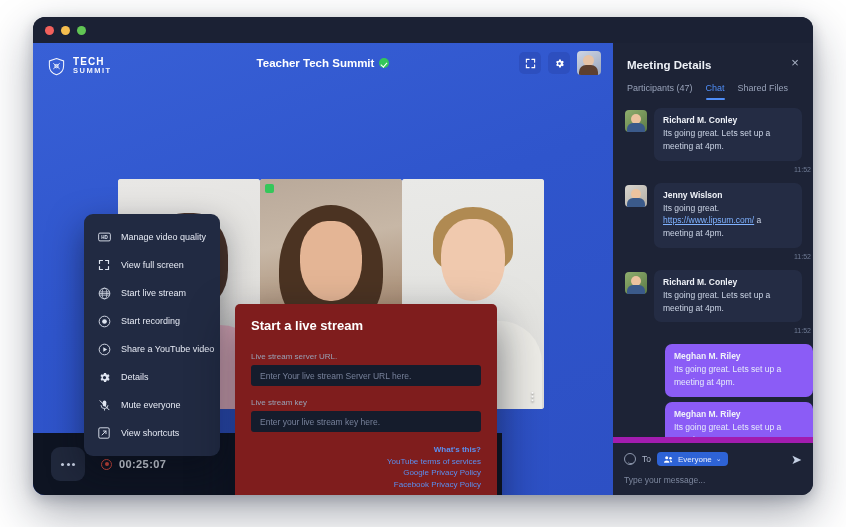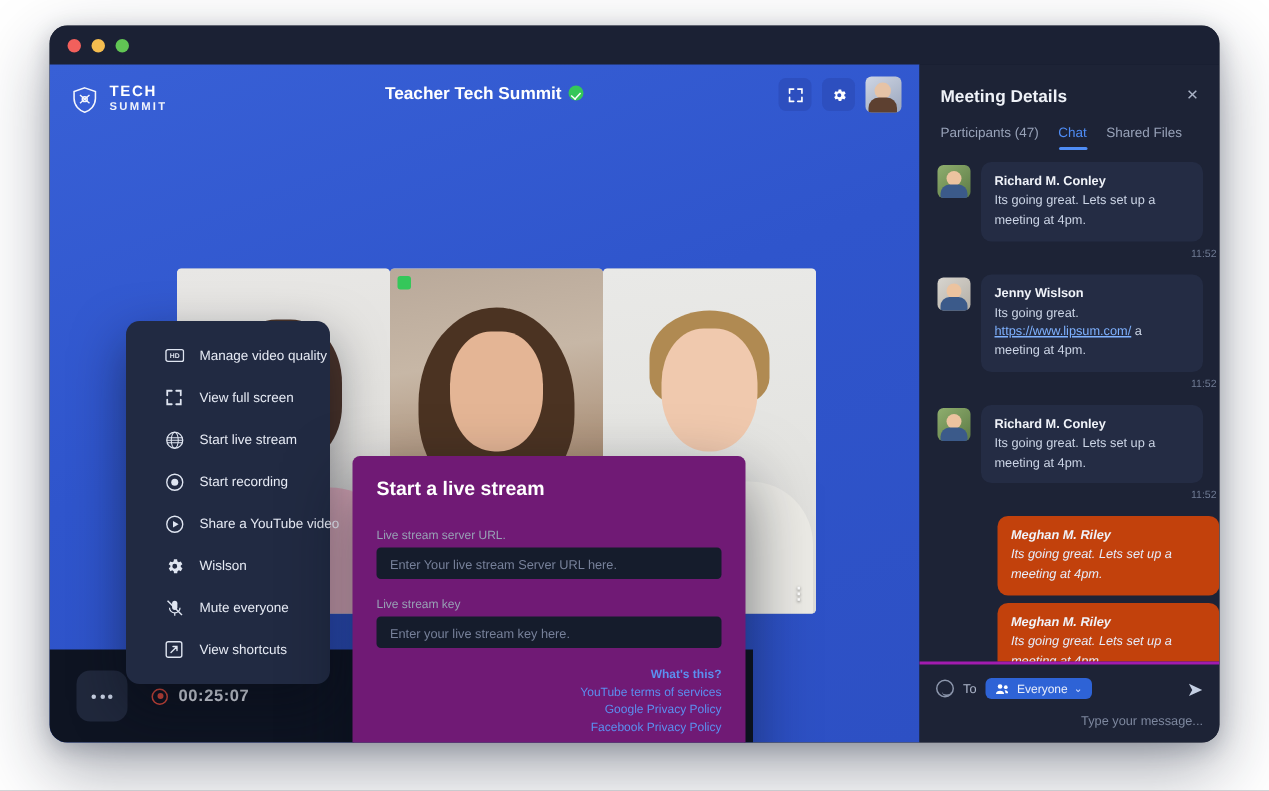--- a/index.html
+++ b/index.html
@@ -179,62 +179,62 @@
     content:""; position:absolute; left:6px; top:4px; width:10px;height:10px;
     border-radius:50%; background:#ecc39f;
   }
   .msg-av::after{
     content:""; position:absolute; left:2px; top:13px; width:18px;height:11px;
     border-radius:6px 6px 0 0; background:#3b5a8a;
   }
   .bubble {
     background:#242c44; border-radius:7px; padding:7px 9px 8px 9px; max-width:148px;
   }
-  .msg.me .bubble { background:#c2410c;font-style:italic; }
+  .msg.me .bubble { background:#8b5cf6; }
   .bub-name { color:#f0f3f9; font-size:8.5px; font-weight:700; margin-bottom:2px; }
   .bub-text { color:#ccd5e6; font-size:8.5px; line-height:1.5; }
   .msg.me .bub-text { color:#e6edfb; }
   .bub-link { color:#7fb2ff; text-decoration:underline; }
   .msg-time {
     text-align:right; color:#6f7b94; font-size:7px; margin:0 2px 10px 0;
   }
 
-  .chat-input { border-top:2px solid #a21caf; padding:9px 11px 10px 11px; position:relative;text-align:right; }
+  .chat-input { border-top:6px solid #a21caf; padding:9px 11px 10px 11px; position:relative; }
   .ci-row { display:flex; align-items:center; gap:6px; }
   .ci-emoji { width:12px; height:12px; border-radius:50%; border:1.2px solid #8d97ad; position:relative; }
   .ci-emoji::after{
     content:""; position:absolute; left:2.5px; top:6px; width:6px; height:3px;
     border-bottom:1.2px solid #8d97ad; border-radius:0 0 4px 4px;
   }
   .ci-to { color:#aeb7cb; font-size:8.5px; }
   .ci-chip {
     display:flex; align-items:center; gap:4px; background:#2e63d6;
     border-radius:4px; padding:2.5px 6px;
   }
   .ci-chip .ppl { width:11px;height:9px; }
   .ci-chip-label { color:#e9eefb; font-size:8px; }
   .ci-caret { color:#cfdcff; font-size:7px; }
   .ci-send { margin-left:auto; color:#c5d0e4; font-size:13px; line-height:1; }
   .ci-placeholder { color:#7d879e; font-size:8.5px; margin-top:9px; }
 
   
   .ctxmenu {
     position:absolute; left:51px; top:197px; width:136px;
-    background:#212a42; border-radius:9px; padding:9px 12px;
+    background:#212a42; border-radius:9px; padding:9px 0;
     box-shadow:0 14px 34px rgba(8,12,24,.5);
     z-index: 30;
   }
   .ctx-item { display:flex; align-items:center; gap:10px; padding:7px 13px; }
   .ctx-ico { width:14px; height:14px; flex:none; display:flex; align-items:center; justify-content:center; }
   .ctx-label { color:#e6eaf4; font-size:9px; white-space:nowrap; }
 
   
   .modal {
     position:absolute; left:202px; top:287px; width:262px;
-    background:#701a75; border-radius:5px; z-index:40;
+    background:#7f1d1d; border-radius:5px; z-index:40;
     box-shadow:0 18px 44px rgba(8,12,24,.55);
     overflow:hidden;
   }
   .modal-head { padding:14px 16px 6px 16px; }
   .modal-title { color:#ffffff; font-size:13px; font-weight:700; }
   .modal-body { padding:10px 16px 4px 16px; }
   .fld-label { color:#98a1b5; font-size:8px; margin:3px 0 4px 0; }
   .fld {
     background:#151c2c; border-radius:3px; height:21px;
     display:flex; align-items:center; padding:0 9px;
@@ -478,21 +478,21 @@
             </svg>
         </span>
         <span class="ctx-label">Share a YouTube video</span>
       </div>
       <div class="ctx-item">
         <span class="ctx-ico">
           <svg width="13" height="13" viewBox="0 0 24 24">
               <path fill="#dfe5f1" d="M19.4 13a7.6 7.6 0 000-2l2-1.6-2-3.4-2.4 1a7.5 7.5 0 00-1.7-1l-.4-2.5h-3.9l-.4 2.5a7.5 7.5 0 00-1.7 1l-2.4-1-2 3.4L6.6 11a7.6 7.6 0 000 2l-2 1.6 2 3.4 2.4-1a7.5 7.5 0 001.7 1l.4 2.5h3.9l.4-2.5a7.5 7.5 0 001.7-1l2.4 1 2-3.4zM12 15a3 3 0 110-6 3 3 0 010 6z"></path>
             </svg>
         </span>
-        <span class="ctx-label">Wislson</span>
+        <span class="ctx-label">Details</span>
       </div>
       <div class="ctx-item">
         <span class="ctx-ico">
           <svg width="13" height="13" viewBox="0 0 20 20">
               <rect x="7.3" y="2.2" width="5.4" height="9.5" rx="2.7" fill="#dfe5f1"></rect>
               <path d="M4.6 9.4a5.4 5.4 0 0010.8 0" fill="none" stroke="#dfe5f1" stroke-width="1.3"></path>
               <path d="M10 14.8v3" stroke="#dfe5f1" stroke-width="1.3"></path>
               <path d="M2.6 2.2 L17.4 17" stroke="#dfe5f1" stroke-width="1.5"></path>
             </svg>
         </span>

